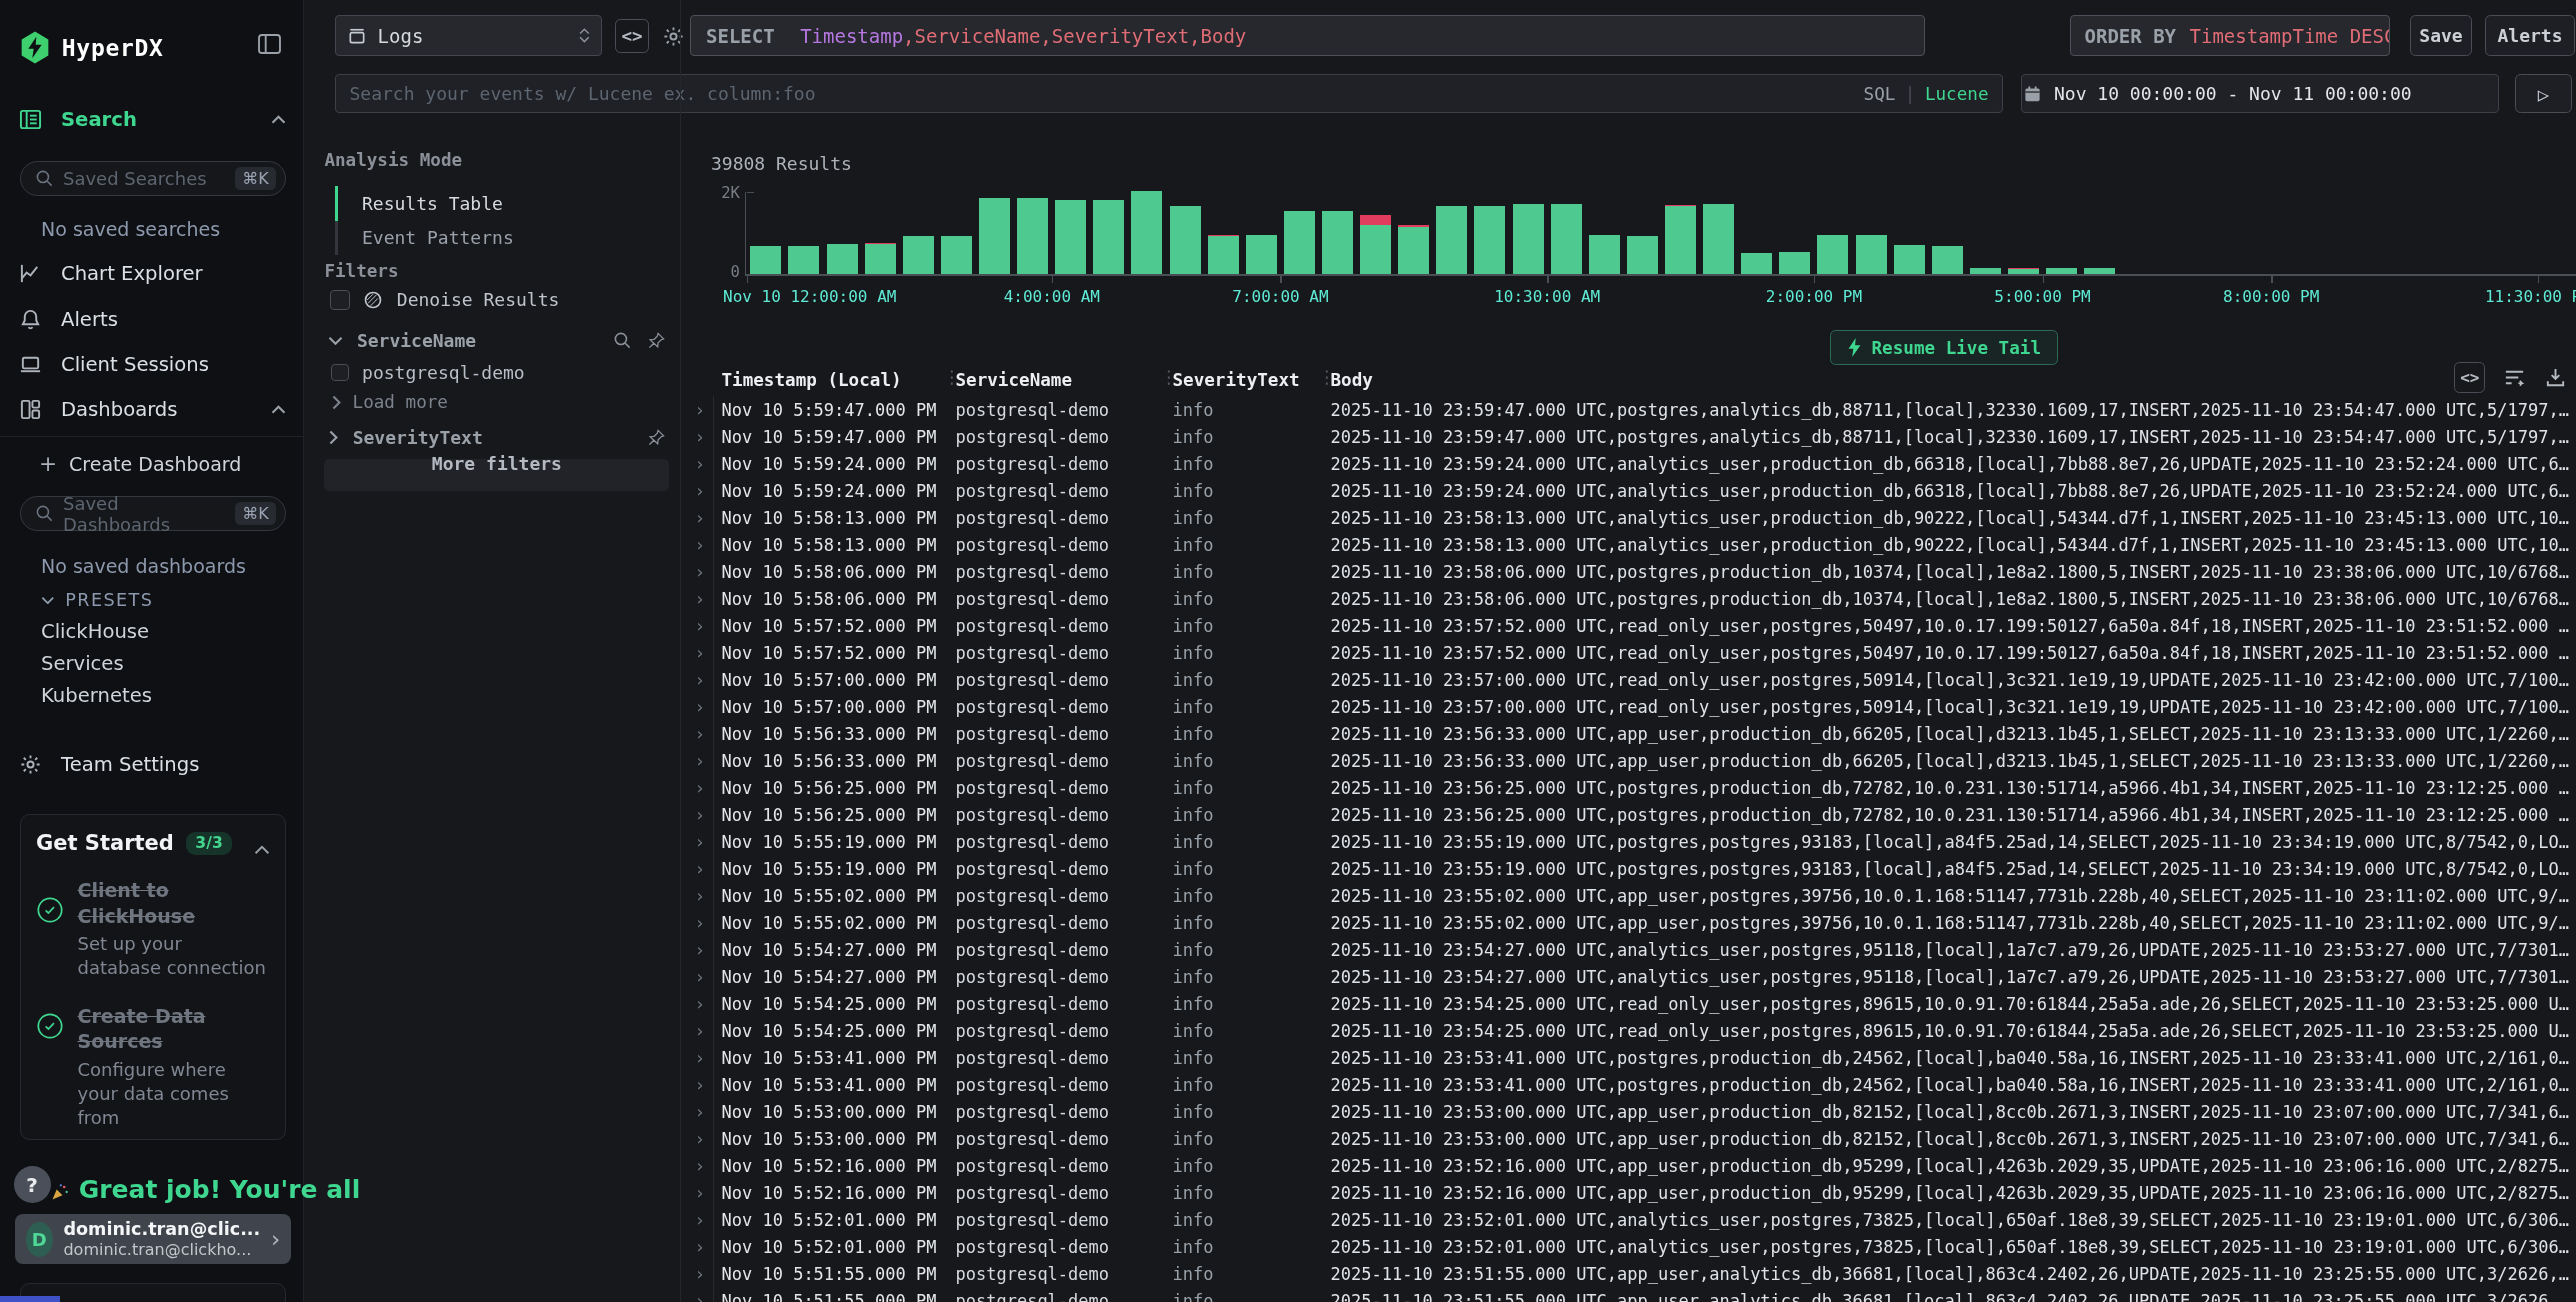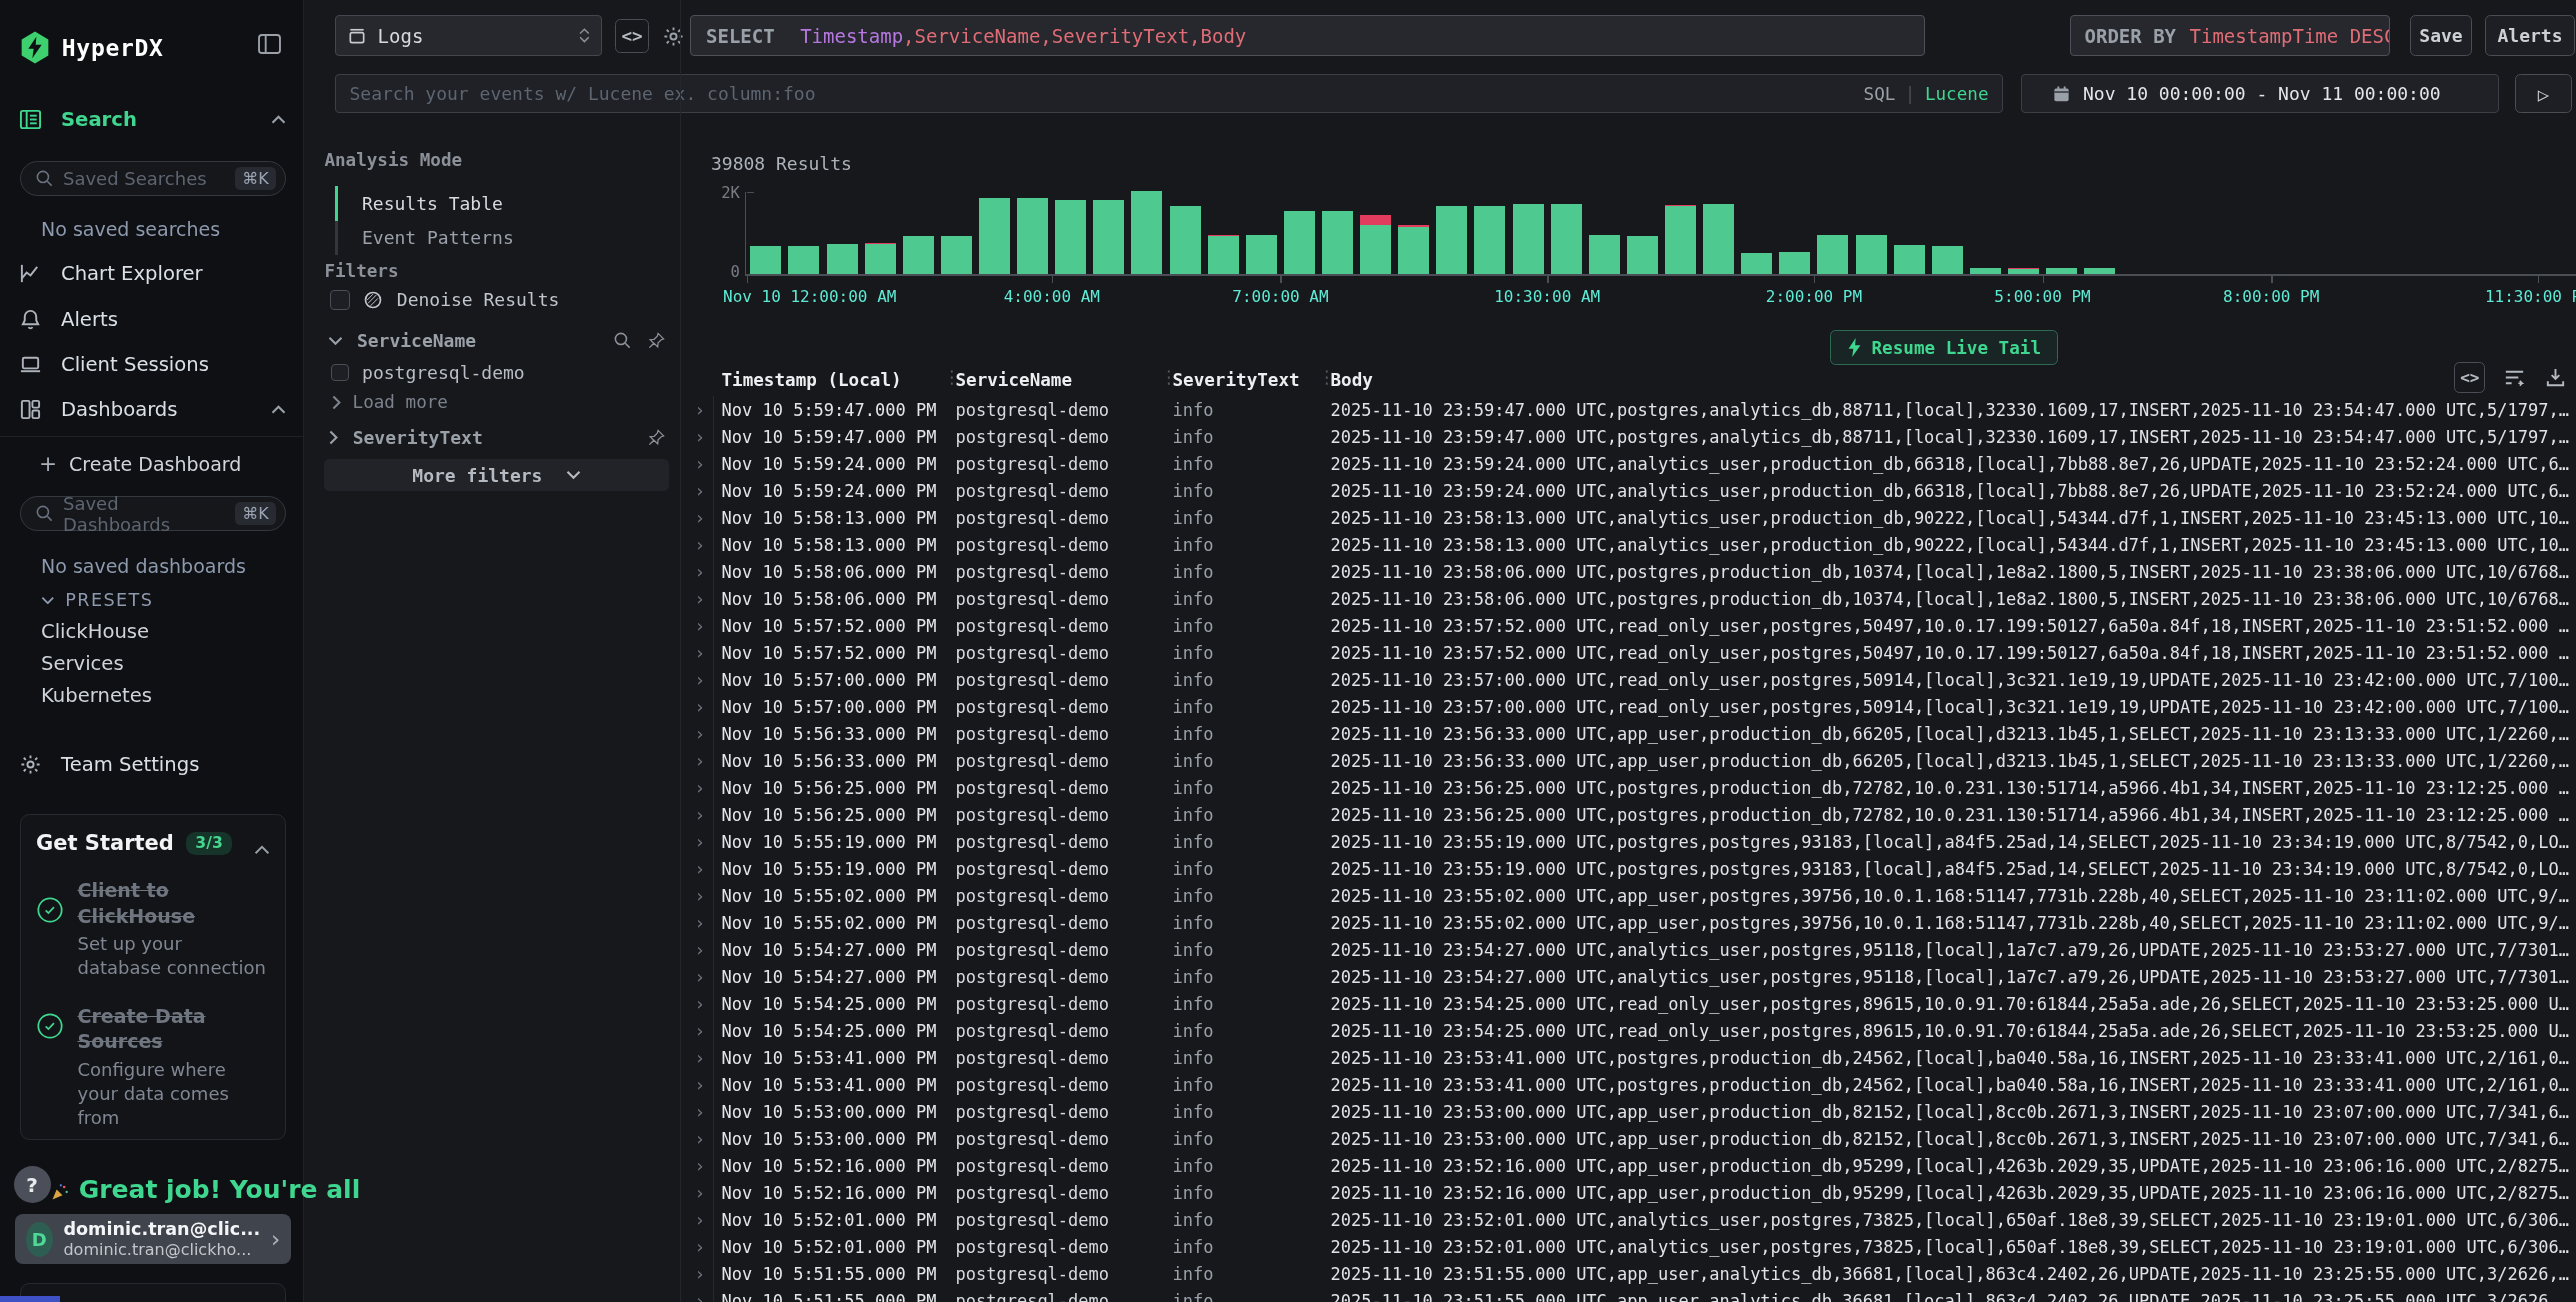--- a/index.html
+++ b/index.html
@@ -65,37 +65,37 @@
   .fld-purple { color:#b678e0;margin-left:12px; }
   .fld-red { color:#e06c75; }
   .orderby-input { left:1765px; top:15px; width:320px; height:41px; background:#26282e; border-color:#4d5058;
     padding:0 13.5px; font-size:19px; white-space:nowrap; overflow:hidden; }
   .btn { position:absolute; border:1.4px solid #4a4d54; border-radius:5.4px; background:#1d1f24;
     color:#ccd0d5; font-size:18px; font-weight:bold; display:flex; align-items:center; justify-content:center; }
   .search-row { left:30px; top:74px; width:1668px; height:39px; padding:0 13.5px; font-size:18px; }
   .search-ph { color:#5d6570; flex:1; white-space:nowrap; overflow:hidden; }
   .lang-toggle { display:flex; gap:9.5px; font-size:17.6px; align-items:center; }
   .lang-sql { color:#9aa0a8; } .lang-div { color:#4a4d54; } .lang-lucene { color:#3fd68f; }
-  .date-box { left:1716px; top:74px; width:478px; height:39px; padding:0 30px; gap:12px; font-size:18px; color:#e3e5e9; }
+  .date-box { left:1716px; top:74px; width:478px; height:39px; padding:0 1px; gap:12px; font-size:18px; color:#e3e5e9; }
   .run-btn { left:2210px; top:74px; width:57px; height:39px; font-size:19px; font-weight:normal; }
 
   
   .fpanel { position:absolute; left:18px; top:135px; width:352px; bottom:0; }
   .fp-h { position:absolute; color:#8b9099; font-size:17.6px; font-weight:bold; }
   .mode-wrap { position:absolute; left:12px; top:51px; }
   .mode-item { position:relative; padding:6.8px 0 6.8px 27px; font-size:18px; color:#9ba1ab; }
   .mode-item .bar { position:absolute; left:0; top:0; bottom:0; width:3.4px; background:#33363c; }
   .mode-item.active { color:#d7dade; }
   .mode-item.active .bar { background:#3fd68f; }
   .chk { width:20px; height:20px; border:1.4px solid #4a4d54; border-radius:4px; background:#1d1f24; flex:none; }
   .frow { position:absolute; display:flex; align-items:center; gap:13.5px; font-size:18px; color:#c0c5cc; }
   .fgroup-name { font-weight:bold; color:#9aa0a8; }
   .more-filters { position:absolute; left:1.4px; top:324px; width:345px; height:32px; background:#212328;
     border-radius:5.4px; color:#b5bac2; font-size:18px; font-weight:bold; display:flex; align-items:center;
-    justify-content:center; gap:24px; }
+    justify-content:center; gap:24px;flex-direction:column; }
   .vdiv { position:absolute; left:375px; top:0; bottom:0; width:1.4px; background:#23262b; }
 
   
   .results { position:absolute; left:376px; top:129px; right:0; bottom:0; }
   .res-count { position:absolute; left:30px; top:24px; color:#aeb3ba; font-size:18px; }
   .yax-lbl { position:absolute; color:#787d85; font-size:15.6px; text-align:right; width:27px; }
   .yaxis { position:absolute; left:64px; top:63px; width:1.4px; height:83px; background:#4a4e55; }
   .ytick { position:absolute; width:6.8px; height:1.4px; background:#4a4e55; }
   .baseline { position:absolute; left:64px; top:145px; width:1831px; height:2px; background:#4a4e55; }
   .plot { position:absolute; left:66px; top:63px; width:1829px; height:82px; }

